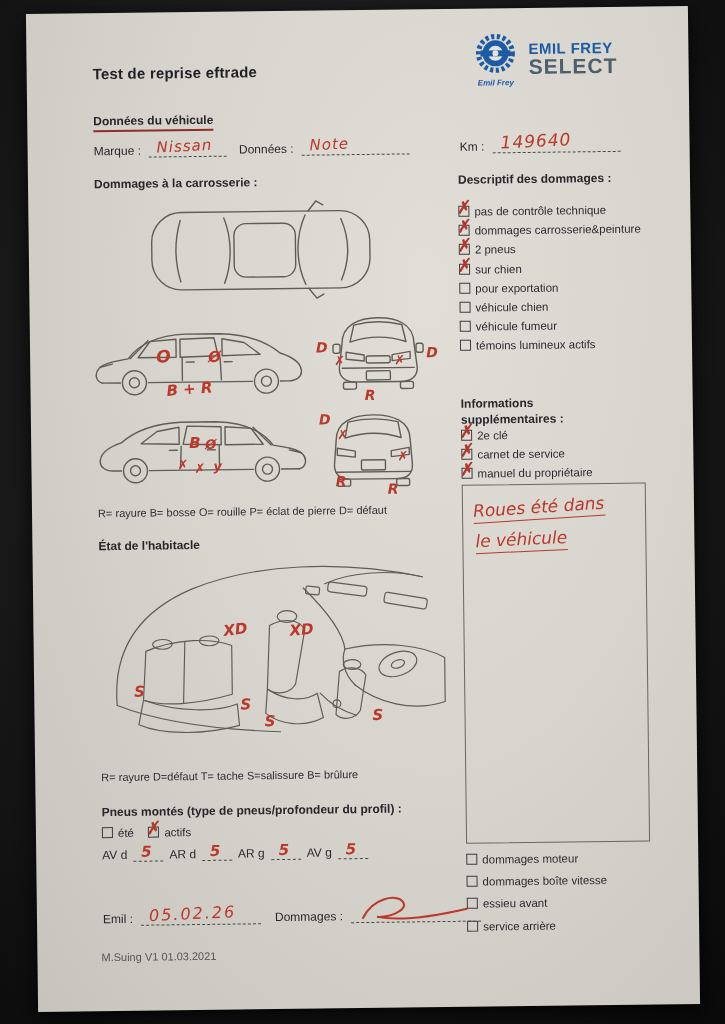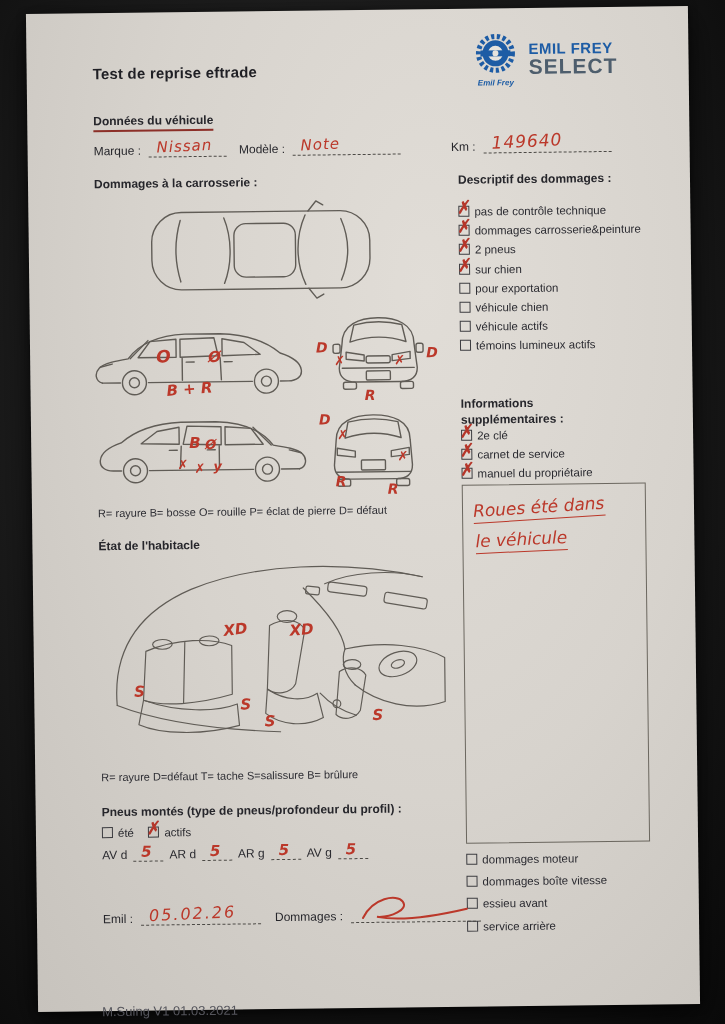--- a/index.html
+++ b/index.html
@@ -69,21 +69,21 @@
 
     <div class="abs" style="left:66px;top:98px;">
       <span class="heading heading-ul">Données du véhicule</span>
     </div>
 
     <div class="abs" style="left:66px;top:130px;width:540px;display:flex;align-items:flex-end;gap:8px;">
       <span class="fieldlabel">Marque :</span>
       <span class="field-line" style="width:78px;">
         <span class="hw fval">Nissan</span>
       </span>
-      <span class="fieldlabel" style="margin-left:4px;">Modèle :</span>
+      <span class="fieldlabel" style="margin-left:4px;">Données :</span>
       <span class="field-line" style="width:108px;">
         <span class="hw fval">Note</span>
       </span>
       <span class="fieldlabel" style="margin-left:42px;">Km :</span>
       <span class="field-line" style="width:128px;">
         <span class="hw fval" style="font-size:17px;">149640</span>
       </span>
     </div>
 
     <div class="abs heading" style="left:66px;top:164px;">Dommages à la carrosserie :</div>
@@ -115,21 +115,21 @@
       <div class="ck-row">
         <span class="cb" data-checked="true"></span><span>sur chien</span>
       </div>
       <div class="ck-row">
         <span class="cb" data-checked="false"></span><span>pour exportation</span>
       </div>
       <div class="ck-row">
         <span class="cb" data-checked="false"></span><span>véhicule chien</span>
       </div>
       <div class="ck-row">
-        <span class="cb" data-checked="false"></span><span>véhicule actifs</span>
+        <span class="cb" data-checked="false"></span><span>véhicule fumeur</span>
       </div>
       <div class="ck-row">
         <span class="cb" data-checked="false"></span><span>témoins lumineux actifs</span>
       </div>
     </div>
 
     <div class="abs" style="left:60px;top:312px;">
       <svg width="220" height="78" viewBox="0 0 220 78" class="sketch">
         <path d="M12,58 C5,56 4,48 9,43 C14,38 26,36 38,34 C50,18 70,11 95,10 L130,10 C158,11 176,18 190,30 C202,34 210,39 211,47 C212,54 206,58 198,58 L190,58"></path>
         <path d="M30,58 L12,58 M58,58 L162,58"></path>
@@ -327,16 +327,16 @@
         <span class="hw fval" style="font-size:16px;letter-spacing:2px;">05.02.26</span>
       </span>
       <span class="fieldlabel" style="margin-left:6px;">Dommages :</span>
       <span class="field-line" style="width:130px;height:20px;">
         <svg width="120" height="34" viewBox="0 0 120 34" style="position:absolute;left:4px;bottom:-4px;">
           <path d="M8,26 C18,6 42,2 48,10 C54,18 36,26 22,25 C46,30 76,26 112,18" fill="none" stroke="#bb382a" stroke-width="2" stroke-linecap="round"></path>
         </svg>
       </span>
     </div>
 
-    <div class="abs" style="left:64px;top:991px;font-size:13px;color:#55555c;">M.Suing V1 01.03.2021</div>
+    <div class="abs" style="left:64px;top:938px;font-size:11px;color:#55555c;">M.Suing V1 01.03.2021</div>
 
   </div>
 </div>
 
 </body></html>

